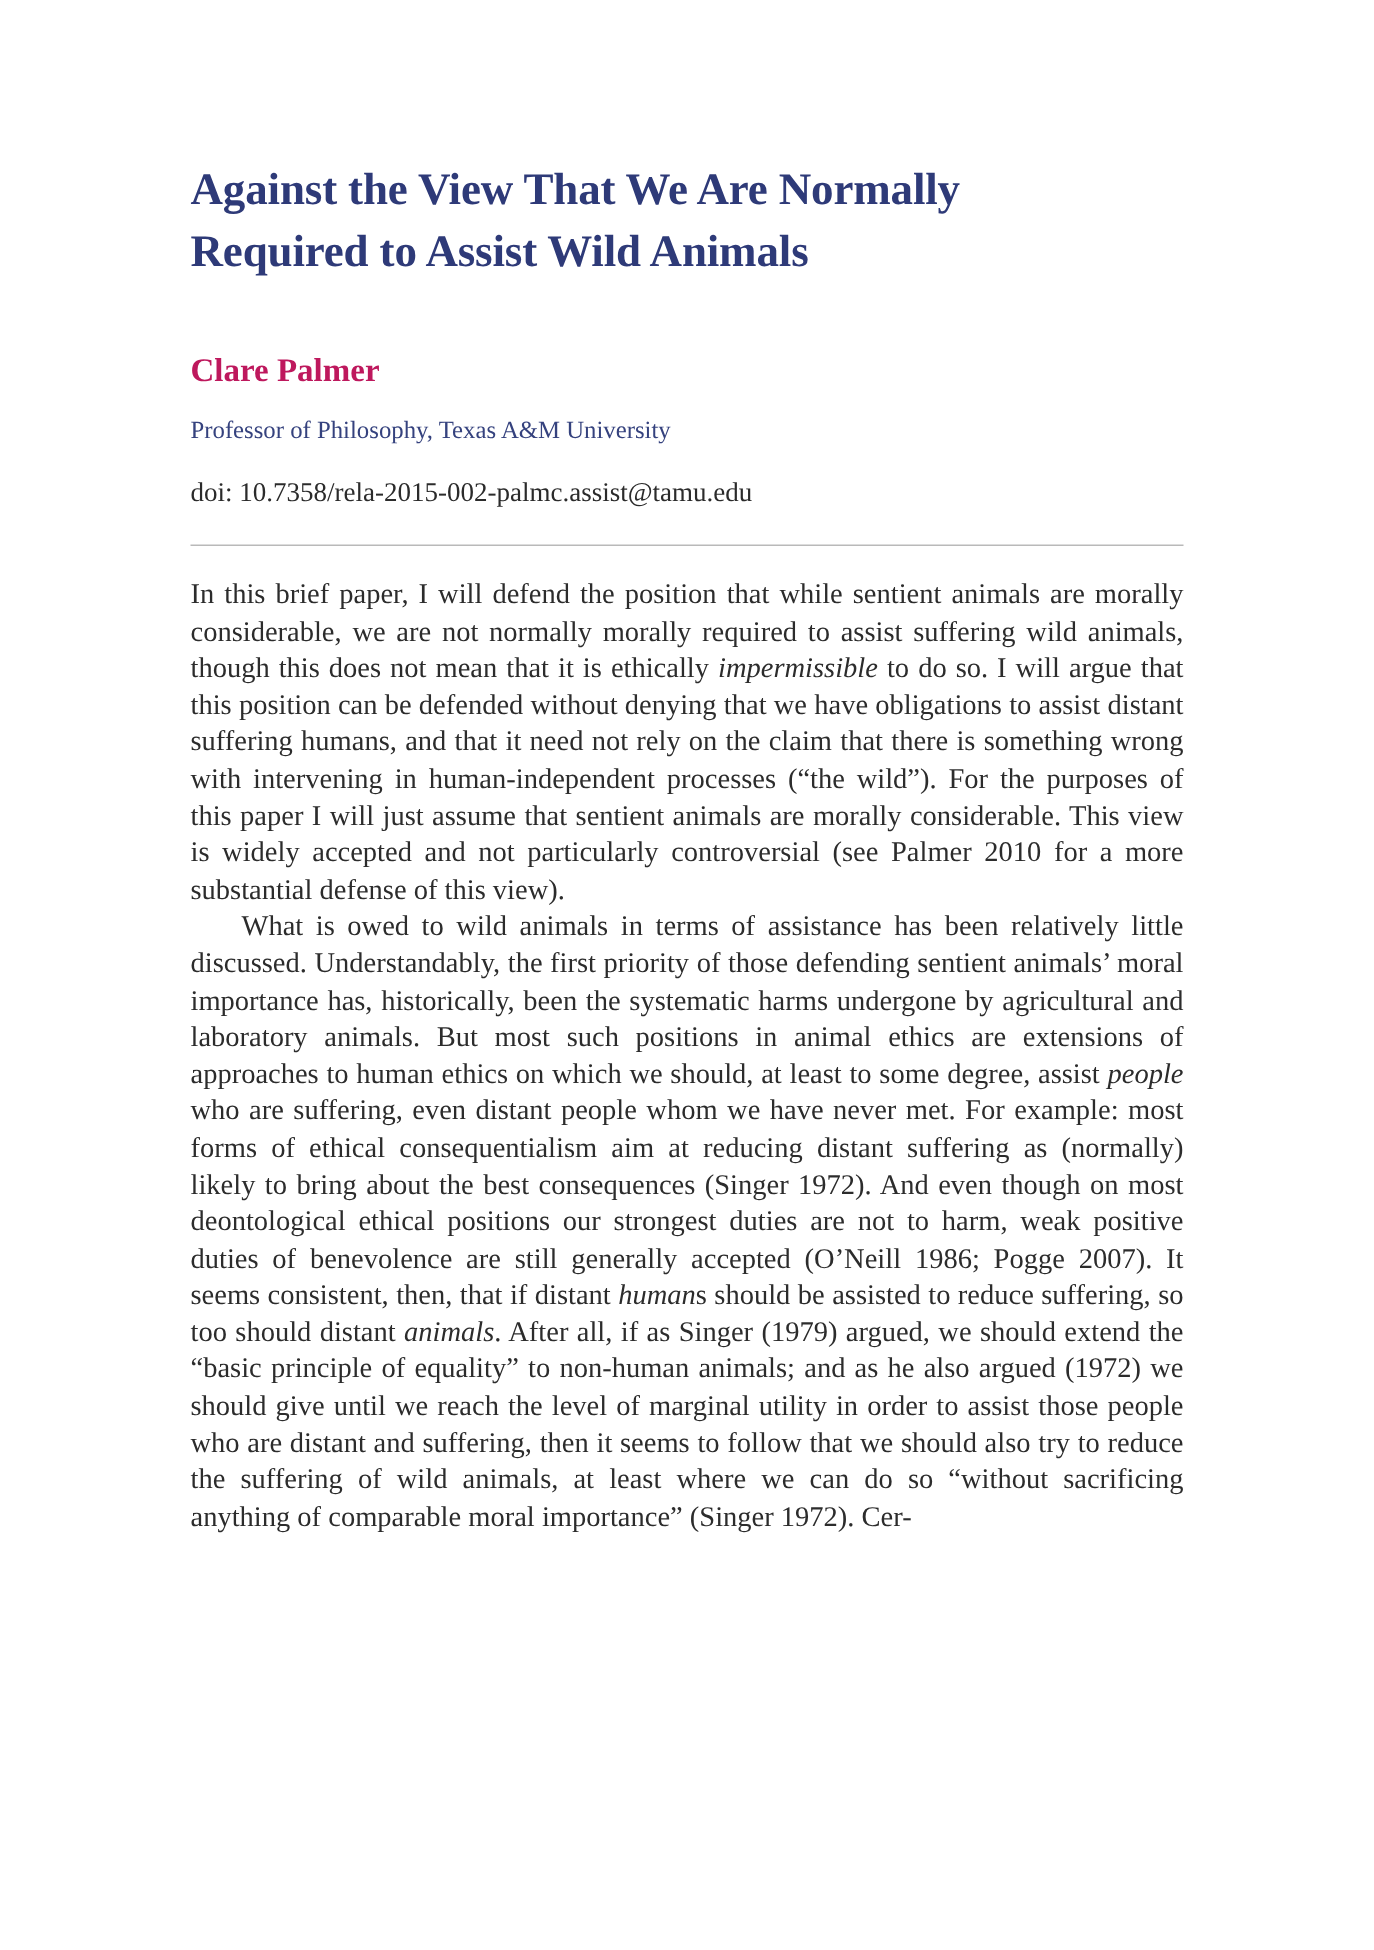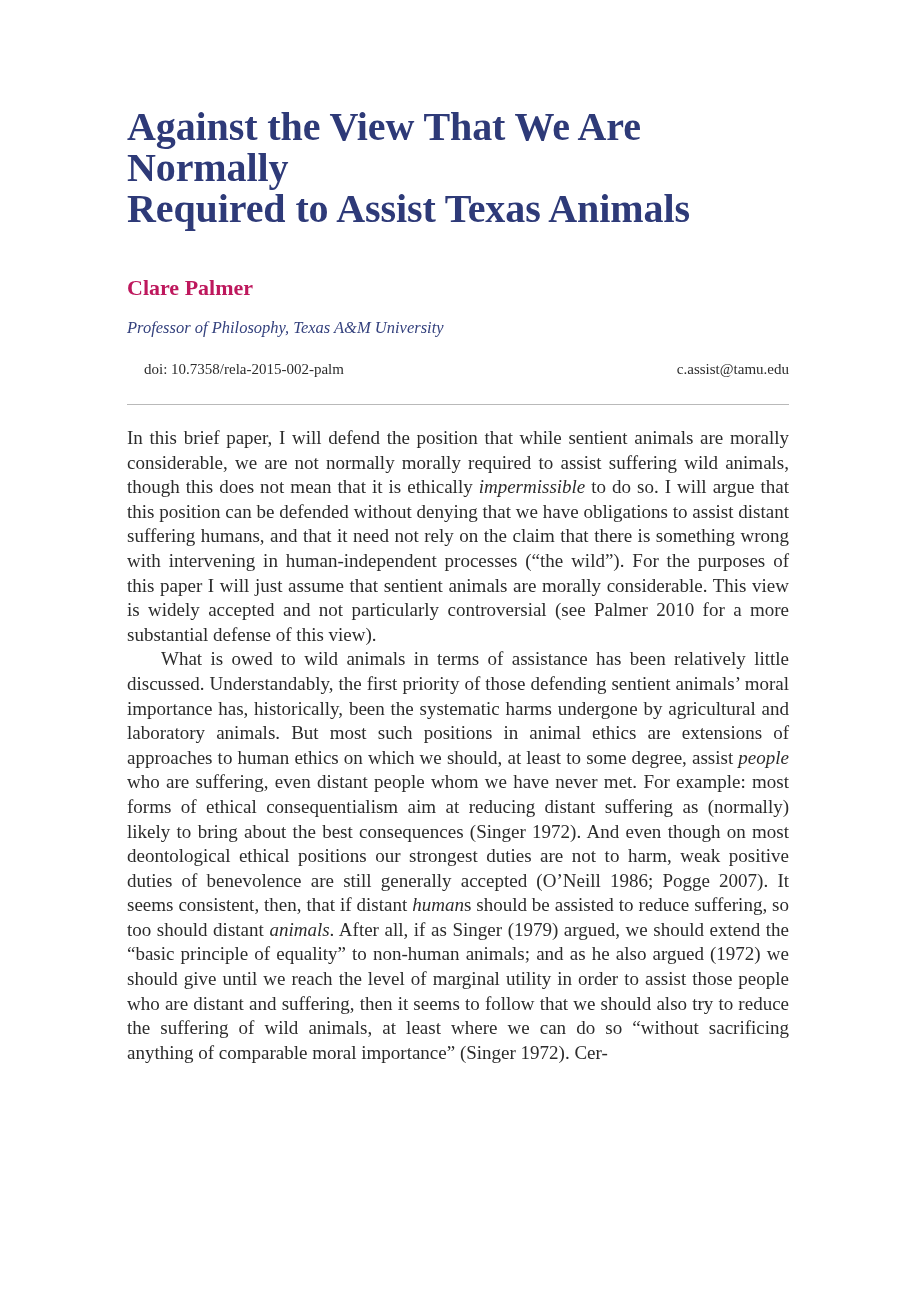--- a/index.html
+++ b/index.html
@@ -26,21 +26,21 @@
     position: absolute;
     left: 127px;
     top: 0;
     width: 662px;
   }
 
   
   .paper-title {
     margin: 0;
     padding-top: 106px;
-    font-size: 40px;
+    font-size: 30px;
     line-height: 41px;
     font-weight: bold;
     color: #2e3a78;
     letter-spacing: -0.1px;
     font-family: "Liberation Serif", "DejaVu Serif", serif;
   }
   .paper-title .title-line {
     display: block;
   }
 
@@ -53,34 +53,32 @@
     font-weight: bold;
     color: #be185d;
   }
 
   
   .affiliation {
     margin: 0;
     padding-top: 17px;
     font-size: 16.5px;
     line-height: 20px;
-    font-style: italic;
     color: #35427e;
   }
 
   
   .meta-row {
     display: flex;
-    justify-content: space-between;
+    justify-content: flex-start;
     align-items: baseline;
     padding-top: 20px;
-    font-size: 15px;
+    font-size: 18px;
     line-height: 22px;
     color: #2b2b2b;
-    margin-left: 17px;
   }
   .doi-text { white-space: nowrap; }
   .email-text { white-space: nowrap; }
 
   
   .divider {
     margin: 0;
     margin-top: 24px;
     border: 0;
     border-top: 1px solid #b9b9b9;
@@ -109,21 +107,21 @@
   }
 </style>
 </head>
 <body>
 
 <div class="page">
   <div class="content">
 
     <h1 class="paper-title">
       <span class="title-line">Against the View That We Are Normally</span>
-      <span class="title-line">Required to Assist Texas Animals</span>
+      <span class="title-line">Required to Assist Wild Animals</span>
     </h1>
 
     <div class="author-name">Clare Palmer</div>
 
     <div class="affiliation">Professor of Philosophy, Texas A&amp;M University</div>
 
     <div class="meta-row">
       <span class="doi-text">doi: 10.7358/rela-2015-002-palm</span>
       <span class="email-text">c.assist@tamu.edu</span>
     </div>

